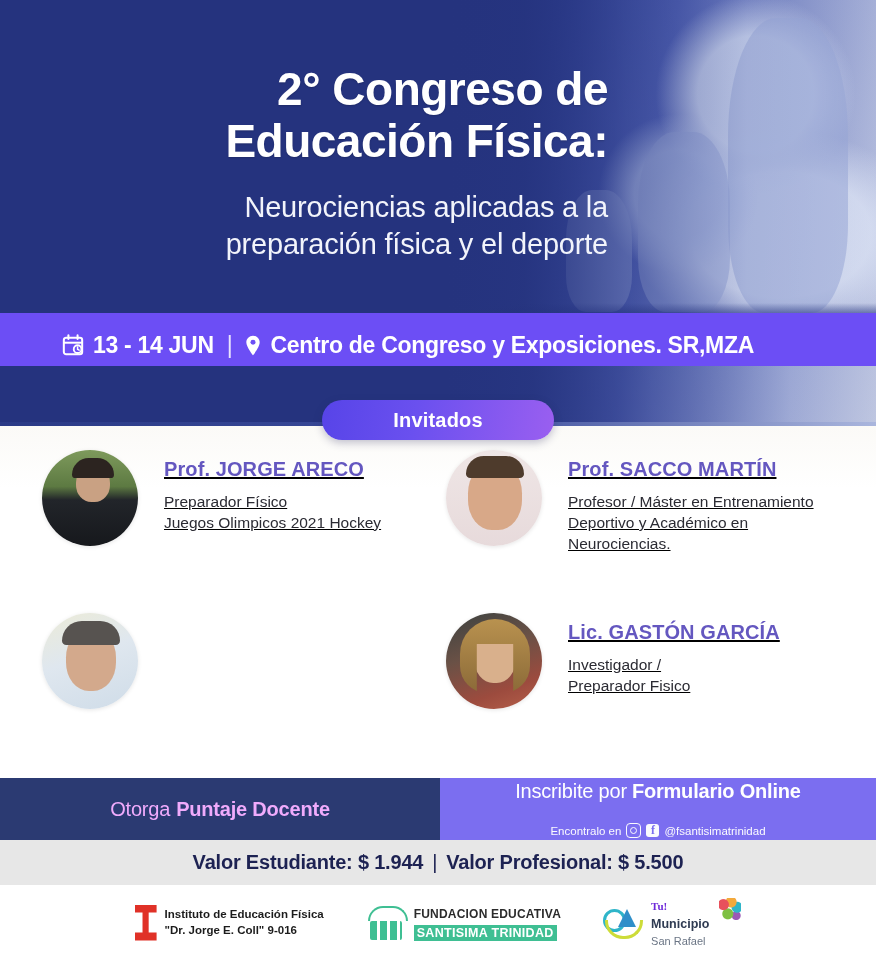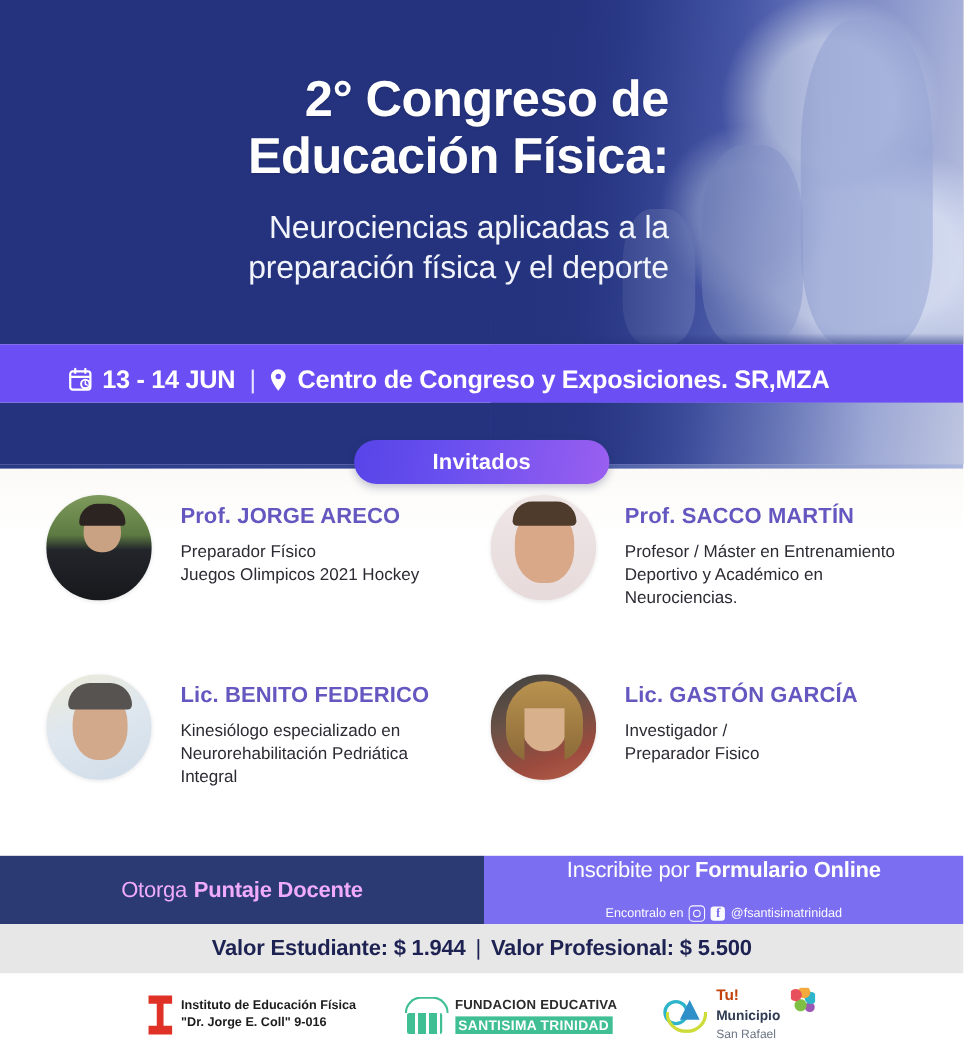--- a/index.html
+++ b/index.html
@@ -177,21 +177,21 @@
     height: 349px;
     background: linear-gradient(180deg, #fbfaf7 0%, #ffffff 18%, #ffffff 100%);
     z-index: 2;
   }
   .speakers {
     position: absolute;
     left: 0; top: 450px;
     width: 876px;
     z-index: 5;
   }
-  .speaker-row { display: flex; }
+  .speaker-row { display: flex; text-decoration: underline; }
   .speaker {
     display: flex;
     align-items: flex-start;
   }
   .sp-col-left  { width: 438px; padding-left: 42px; box-sizing: border-box; }
   .sp-col-right { width: 438px; padding-left: 8px; box-sizing: border-box; }
 
   .avatar {
     width: 96px;
     height: 96px;
@@ -370,21 +370,21 @@
     position:absolute; left:15px; top:3px; width:0; height:0;
     border-left: 9px solid transparent; border-right: 9px solid transparent;
     border-bottom: 18px solid #2f8fc9;
   }
   .logo-mu-mark .smile {
     position:absolute; left:2px; top:14px; width:32px; height:16px;
     border: 3.4px solid #cddc39; border-top: none;
     border-radius: 0 0 18px 18px;
   }
   .logo-mu-text { line-height: 1.12; }
-  .logo-mu-l1 { color: #c2410c; font-size: 14px; font-weight: bold; }
+  .logo-mu-l1 { color: #6d28d9; font-size: 11px; font-weight: bold; font-family: Liberation Serif, serif; }
   .logo-mu-l2 { color: #2f3b52; font-size: 12.5px; font-weight: bold; }
   .logo-mu-l3 { color: #6b7585; font-size: 11px; }
   .logo-mu-hands {
     width: 22px; height: 22px; margin-left: 2px; position: relative; align-self: flex-start; margin-top: 2px;
     background:
       radial-gradient(circle at 20% 30%, #e8515c 0 5px, transparent 6px),
       radial-gradient(circle at 55% 18%, #f3a93c 0 5px, transparent 6px),
       radial-gradient(circle at 82% 42%, #2fb5c9 0 5px, transparent 6px),
       radial-gradient(circle at 40% 72%, #7ec043 0 5px, transparent 6px),
       radial-gradient(circle at 78% 80%, #9b59b6 0 4px, transparent 5px);
@@ -468,26 +468,20 @@
 Neurociencias.</div>
         </div>
       </div>
     </div>
 
     <div class="speaker-row" style="margin-top:58px">
       <div class="speaker sp-col-left">
         <div class="avatar">
             <div class="av-inner av-benito"></div>
           </div>
-        <div class="sp-text">
-          <div class="sp-name">Lic. BENITO FEDERICO</div>
-          <div class="sp-role">Kinesiólogo especializado en
-Neurorehabilitación Pedriática
-Integral</div>
-        </div>
       </div>
       <div class="speaker sp-col-right">
         <div class="avatar">
             <div class="av-inner av-gaston"></div>
           </div>
         <div class="sp-text">
           <div class="sp-name">Lic. GASTÓN GARCÍA</div>
           <div class="sp-role">Investigador /
 Preparador Fisico</div>
         </div>

